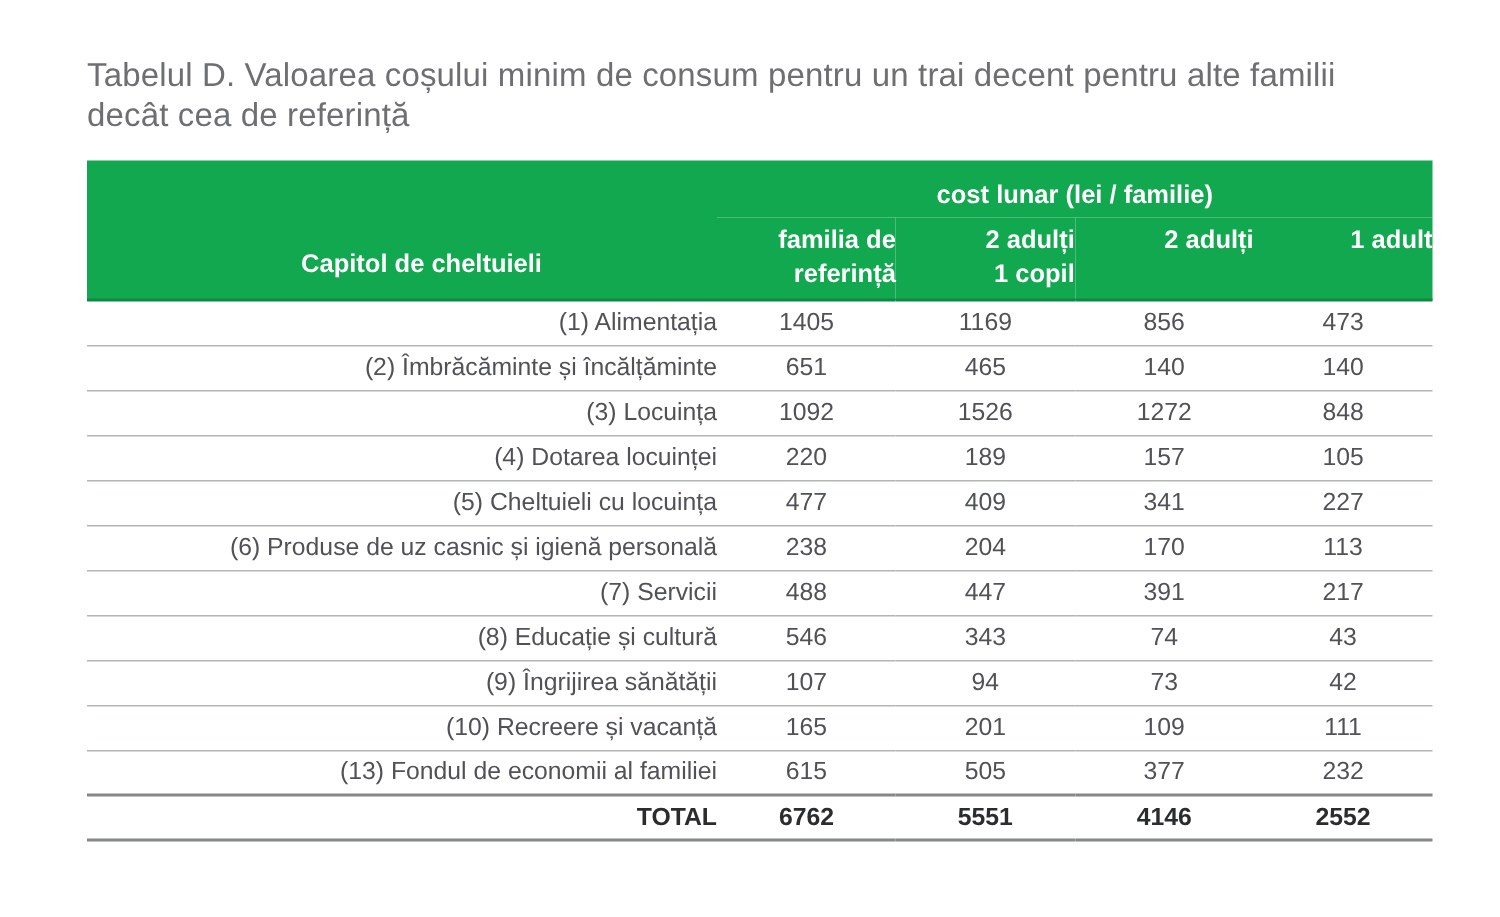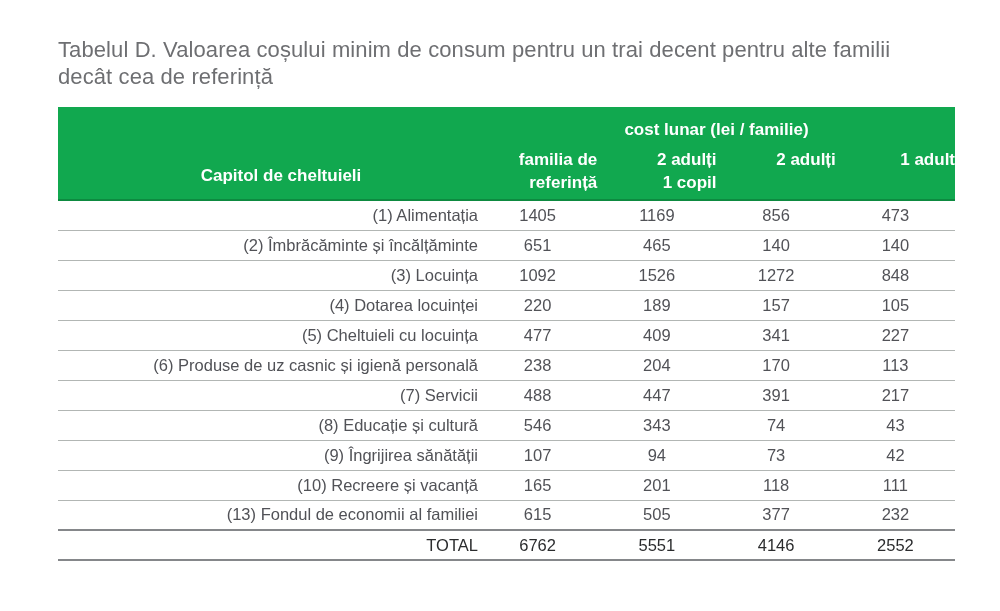--- a/index.html
+++ b/index.html
@@ -44,21 +44,21 @@
   }
   th.label-head{border-bottom:2px solid var(--header-green-dark);}
   tbody td{
     height:30px;font-size:16.5px;color:var(--text-gray);
     vertical-align:middle;
     border-bottom:1px solid var(--separator);
   }
   tbody td.lbl{text-align:right;padding-left:20px;}
   tbody td.num{text-align:center;}
   tr.total-row td{
-    font-weight:normal;color:var(--total-dark);
+    font-weight:bold;color:var(--total-dark);
     border-top:2px solid var(--total-border);
     border-bottom:2px solid var(--total-border);
   }
 </style>
 </head>
 <body>
 
 <div class="page-title">Tabelul D. Valoarea coșului minim de consum pentru un trai decent pentru alte familii decât cea de referință</div>
 
 <table class="cost-table">
@@ -143,21 +143,21 @@
       <td class="lbl">(9) Îngrijirea sănătății</td>
       <td class="num">107</td>
       <td class="num">94</td>
       <td class="num">73</td>
       <td class="num">42</td>
     </tr>
     <tr>
       <td class="lbl">(10) Recreere și vacanță</td>
       <td class="num">165</td>
       <td class="num">201</td>
-      <td class="num">118</td>
+      <td class="num">109</td>
       <td class="num">111</td>
     </tr>
     <tr>
       <td class="lbl">(13) Fondul de economii al familiei</td>
       <td class="num">615</td>
       <td class="num">505</td>
       <td class="num">377</td>
       <td class="num">232</td>
     </tr>
     <tr class="total-row">

